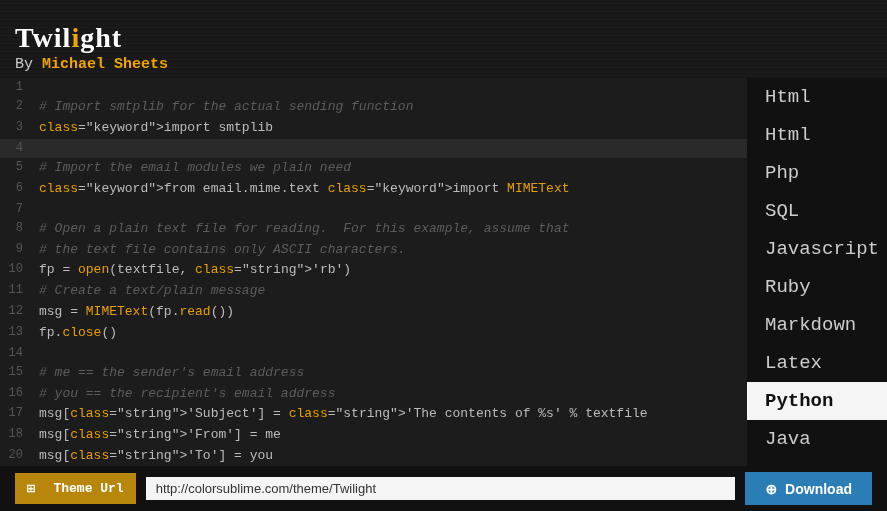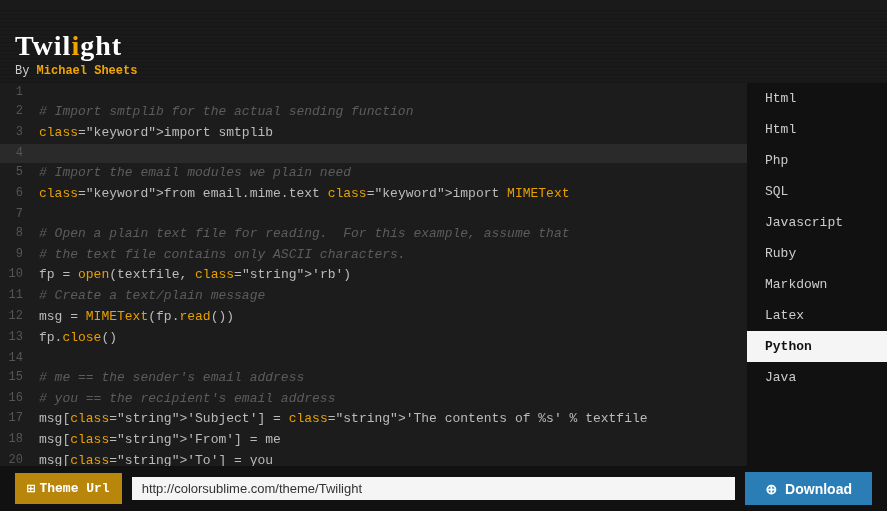--- a/index.html
+++ b/index.html
@@ -17,37 +17,36 @@
 
     .header {
       padding: 22px 15px 5px 15px;
       background: repeating-linear-gradient(
         0deg,
         rgba(0,0,0,0.15) 0px,
         rgba(0,0,0,0.15) 1px,
         transparent 1px,
         transparent 4px
       );
-      margin-top: 8px;
     }
 
     .title {
       font-size: 28px;
       font-weight: bold;
       color: #fff;
       font-family: Georgia, serif;
       letter-spacing: 1px;
     }
 
     .title span {
       color: #f0a500;
     }
 
     .subtitle {
-      font-size: 12px;
+      font-size: 15px;
       color: #ccc;
       margin-top: 2px;
     }
 
     .subtitle strong {
       color: #f0a500;
     }
 
     .main-area {
       display: flex;
@@ -101,21 +100,21 @@
     .sidebar {
       width: 140px;
       background-color: #111;
       display: flex;
       flex-direction: column;
       padding-top: 0;
     }
 
     .sidebar-item {
       padding: 8px 15px;
-      font-size: 13px;
+      font-size: 19px;
       color: #ccc;
       cursor: pointer;
       border-left: 3px solid transparent;
     }
 
     .sidebar-item.active {
       background-color: #f5f5f5;
       color: #111;
       font-weight: bold;
       border-left-color: #f5f5f5;
@@ -131,21 +130,21 @@
     }
 
     .theme-url-label {
       background-color: #b8860b;
       color: #fff;
       padding: 7px 12px;
       font-size: 13px;
       font-weight: bold;
       display: flex;
       align-items: center;
-      gap: 4px;
+      gap: 18px;
       white-space: nowrap;
       cursor: pointer;
     }
 
     .theme-url-input {
       flex: 1;
       background-color: #f5f5f5;
       border: none;
       padding: 7px 10px;
       font-size: 13px;

